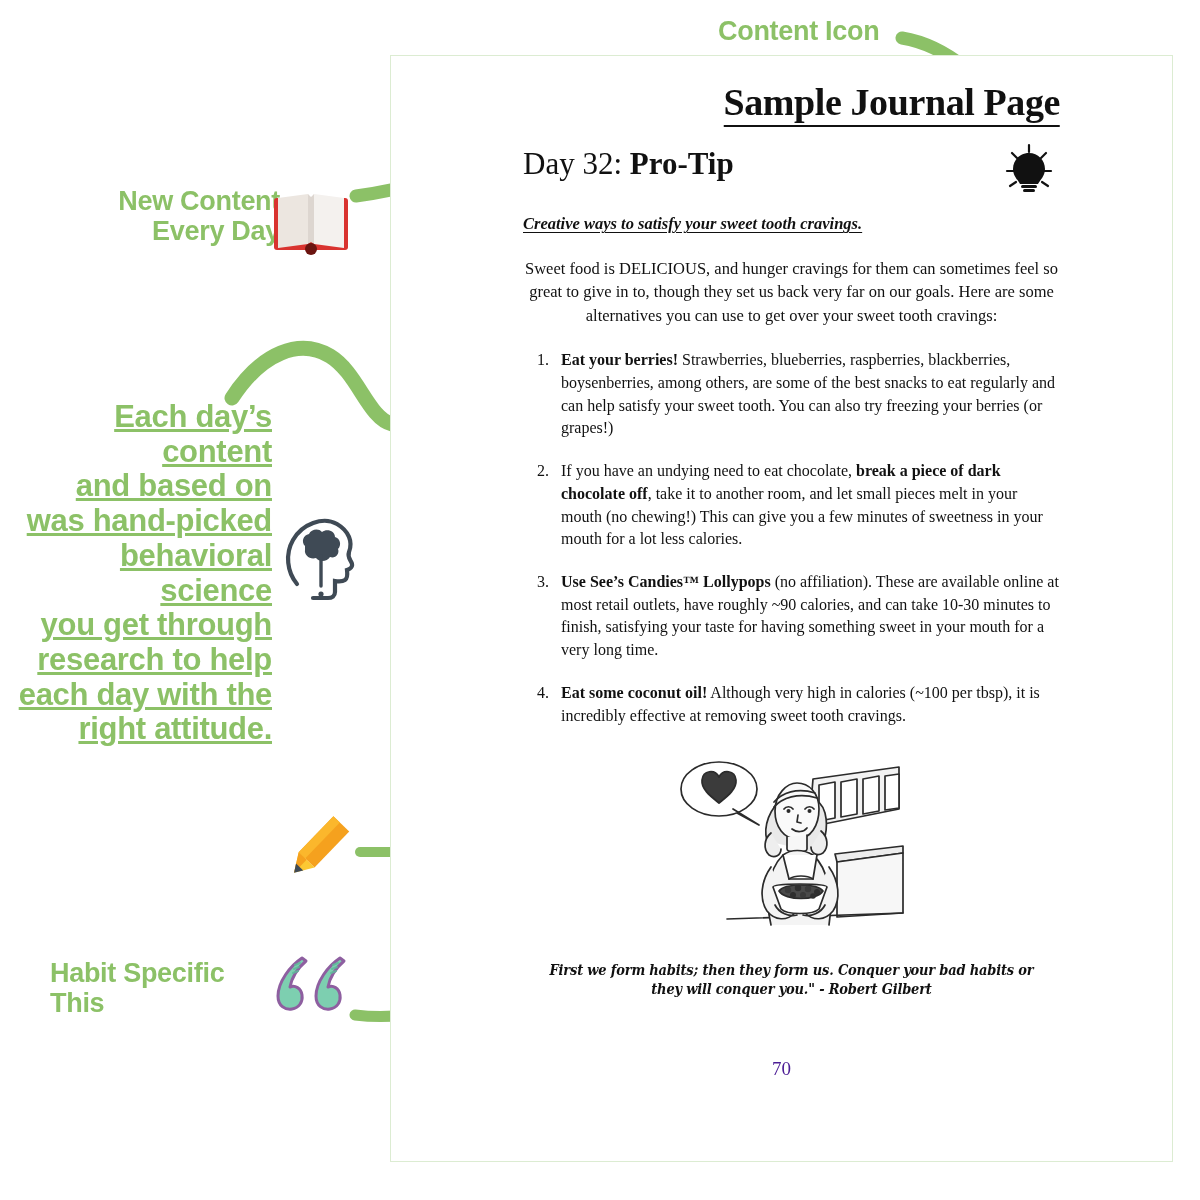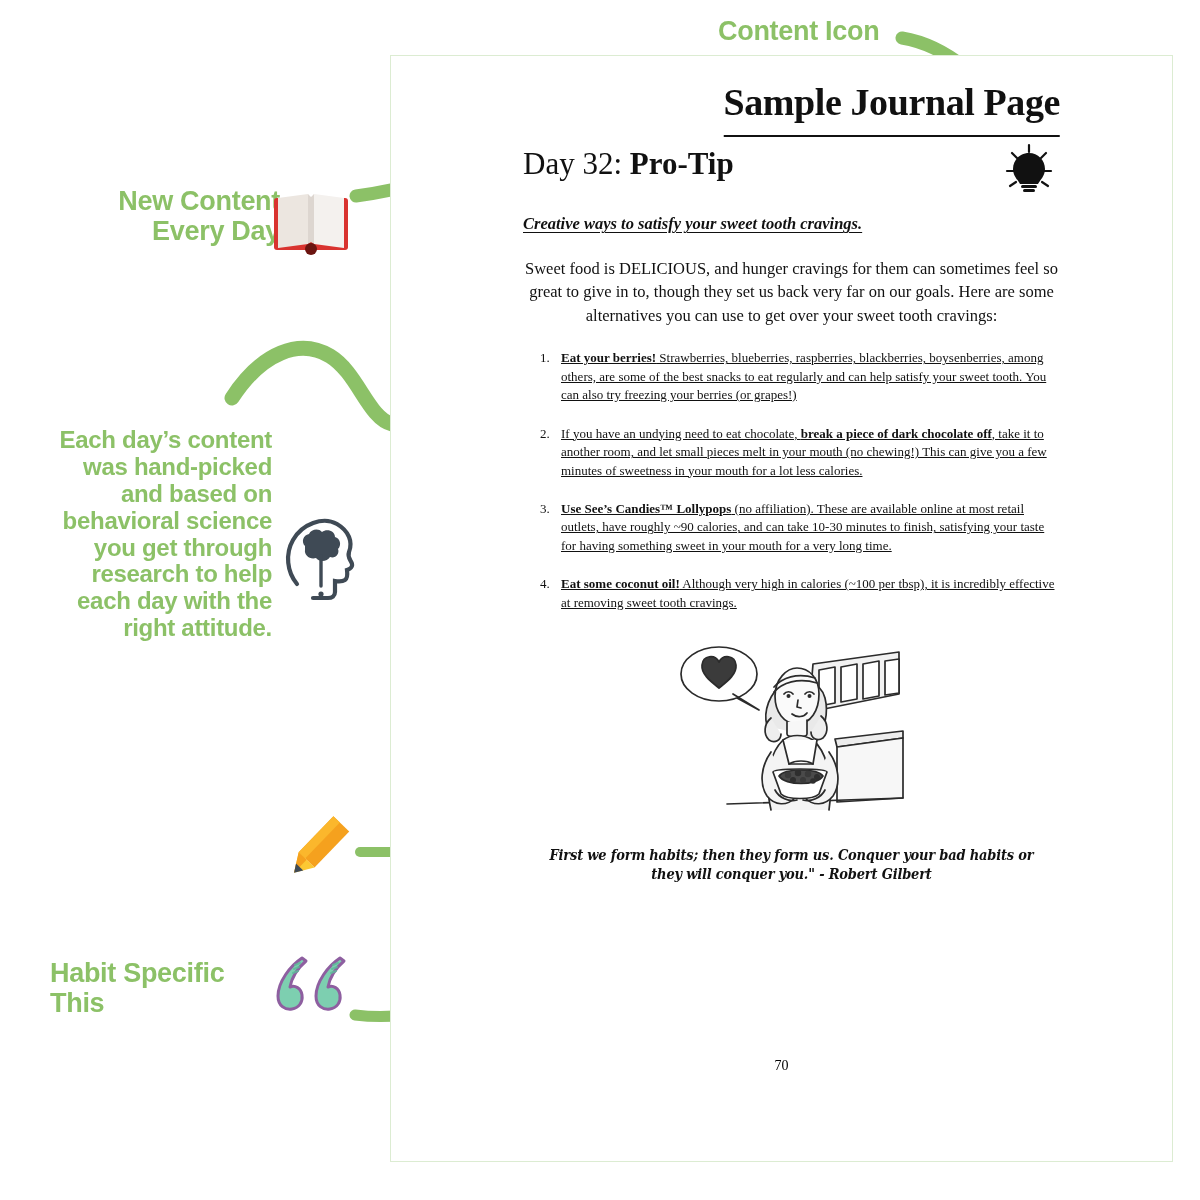--- a/index.html
+++ b/index.html
@@ -33,21 +33,21 @@
     font-size:38px;
     font-weight:bold;
     letter-spacing:-0.4px;
     line-height:1.15;
     margin:0 0 2px 0;
     position:relative;
     display:inline-block;
     left:50%;
     transform:translateX(-50%);
   }
-  .doc-title span{border-bottom:2.4px solid #111;padding-bottom:12px;font-family:Liberation Serif, serif;}
+  .doc-title span{border-bottom:2.4px solid #111;padding-bottom:2px;font-family:Liberation Serif, serif;}
   .doc-subtitle{
     text-align:left;
     font-size:31px;
     margin:18px 0 0 0;
     line-height:1.2;
     white-space:nowrap;
   }
   .doc-subtitle b{font-weight:bold;}
   .doc-lede{
     margin:30px 0 0 0;
@@ -60,23 +60,22 @@
   }
   .doc-para{
     margin:22px 0 0 0;
     font-size:16.5px;
     line-height:1.42;
     text-align:center;
   }
   ol.doc-list{
     margin:22px 0 0 0;
     padding:0 0 0 30px;
-    font-size:13px;
+    font-size:16px;
     line-height:1.42;
-    text-decoration:underline;
   }
   ol.doc-list li{margin-bottom:20px;padding-left:8px;}
   ol.doc-list li:last-child{margin-bottom:8px;}
   ol.doc-list b{font-weight:bold;}
 
   .sketch-wrap{
     margin:22px 0 0 0;
     display:flex;justify-content:center;
   }
   .quote-line{
@@ -90,36 +89,36 @@
     letter-spacing:-0.2px;
     color:#111;
     transform:scaleX(0.93);
   }
   .page-num{
     position:absolute;
     left:0;right:0;
     top:1002px;
     text-align:center;
     font-family:"Liberation Serif", serif;
-    font-size:14px;
-    color:#000000;
+    font-size:19px;
+    color:#4c1d95;
   }
 
   
   .anno{
     position:absolute;
     color:#8cc167;
     font-weight:bold;
     font-family:"Liberation Sans", sans-serif;
     line-height:1.12;
     letter-spacing:-0.3px;
   }
   .anno-content-icon{left:718px;top:16px;font-size:27px;}
   .anno-new-content{left:60px;top:186px;font-size:27px;width:220px;text-align:right;}
-  .anno-each-day{left:10px;top:427px;font-size:24px;width:262px;text-align:right;}
+  .anno-each-day{left:10px;top:400px;font-size:31px;width:262px;text-align:right;text-decoration:underline;}
   .anno-helpful{left:100px;top:818px;font-size:27px;width:180px;text-align:right;}
   .anno-habit{left:50px;top:958px;font-size:27px;width:208px;}
 
   .icon-abs{position:absolute;}
   svg{display:block;overflow:visible;}
 </style>
 </head>
 <body>
 
 <div id="stage">
@@ -175,22 +174,22 @@
       <rect x="2" y="6" width="74" height="52" rx="3" fill="#d9332f"></rect>
       <path d="M6,6 L36,2 L36,52 L6,56 Z" fill="#ece6e0"></path>
       <path d="M72,6 L42,2 L42,52 L72,56 Z" fill="#f4f1ee"></path>
       <path d="M36,2 L39,5 L42,2 L42,52 L39,50 L36,52 Z" fill="#ddd6d0"></path>
       <circle cx="39" cy="57" r="6" fill="#6b1410"></circle>
     </svg>
   </div>
 
   <div class="anno anno-each-day">
     <div>Each day’s content</div>
+    <div>and based on</div>
     <div>was hand-picked</div>
-    <div>and based on</div>
     <div>behavioral science</div>
     <div>you get through</div>
     <div>research to help</div>
     <div>each day with the</div>
     <div>right attitude.</div>
   </div>
 
   <div class="icon-abs" style="left:285px;top:512px;width:72px;height:88px;">
     <svg width="72" height="88" viewBox="0 0 72 88">
       <path d="M12,72 C2,60 0,42 8,28 C17,12 38,4 52,12 C64,19 68,30 64,40

